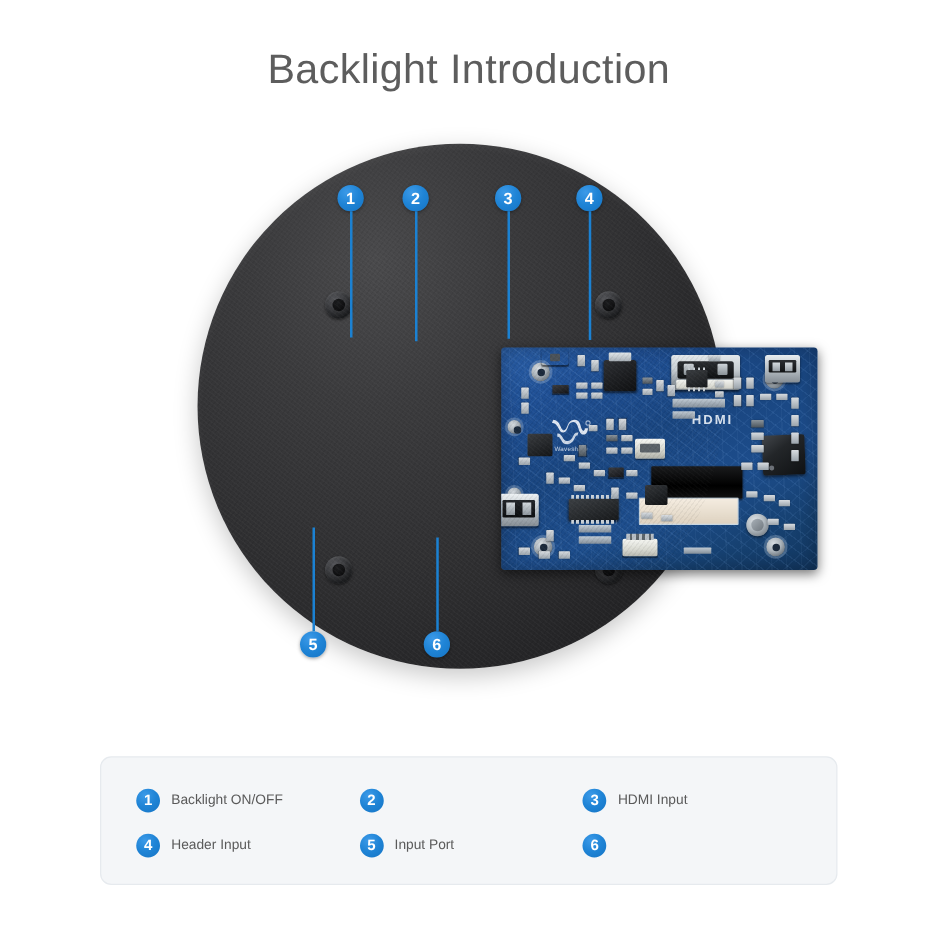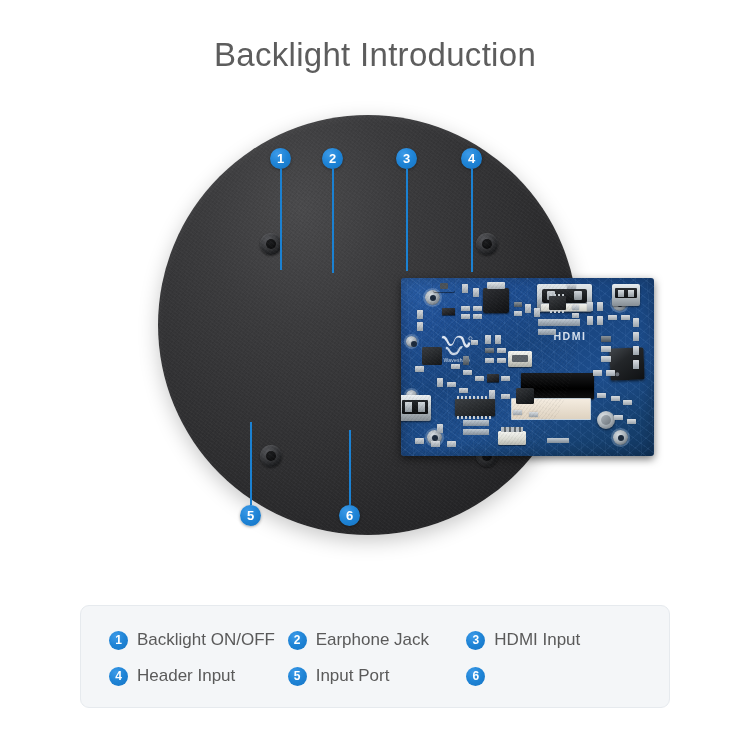--- a/index.html
+++ b/index.html
@@ -248,21 +248,21 @@
     position:absolute; left:28px; top:16px; width:536px; height:72px;
     display:grid; grid-template-columns:1fr 1fr 1fr; grid-template-rows:1fr 1fr;
     align-items:center;
   }
   .lg-item{ display:flex; align-items:center; gap:9px; }
   .lg-num{
     flex:0 0 auto; width:19px; height:19px; border-radius:50%;
     background:radial-gradient(circle at 36% 28%, #3c9ae8 0%, #1f84d6 48%, #1574c4 100%);
     color:#fff; font-size:12px; font-weight:700; line-height:19px; text-align:center;
   }
-  .lg-label{ color:#5a5a5a; font-size:17px; white-space:nowrap; }
+  .lg-label{ color:#5a5a5a; font-size:11px; white-space:nowrap; }
 </style>
 </head>
 <body>
 
 <div id="page-title">Backlight Introduction</div>
 
 <div id="photo">
 
   <div id="disc">
     <div class="screw s1"></div>
@@ -415,21 +415,20 @@
 
 <div id="legend">
   <div id="legend-grid">
 
     <div class="lg-item">
       <span class="lg-num">1</span>
       <span class="lg-label">Backlight ON/OFF</span>
     </div>
     <div class="lg-item">
       <span class="lg-num">2</span>
-      <span class="lg-label">Earphone Jack</span>
     </div>
     <div class="lg-item">
       <span class="lg-num">3</span>
       <span class="lg-label">HDMI Input</span>
     </div>
     <div class="lg-item">
       <span class="lg-num">4</span>
       <span class="lg-label">Header Input</span>
     </div>
     <div class="lg-item">

